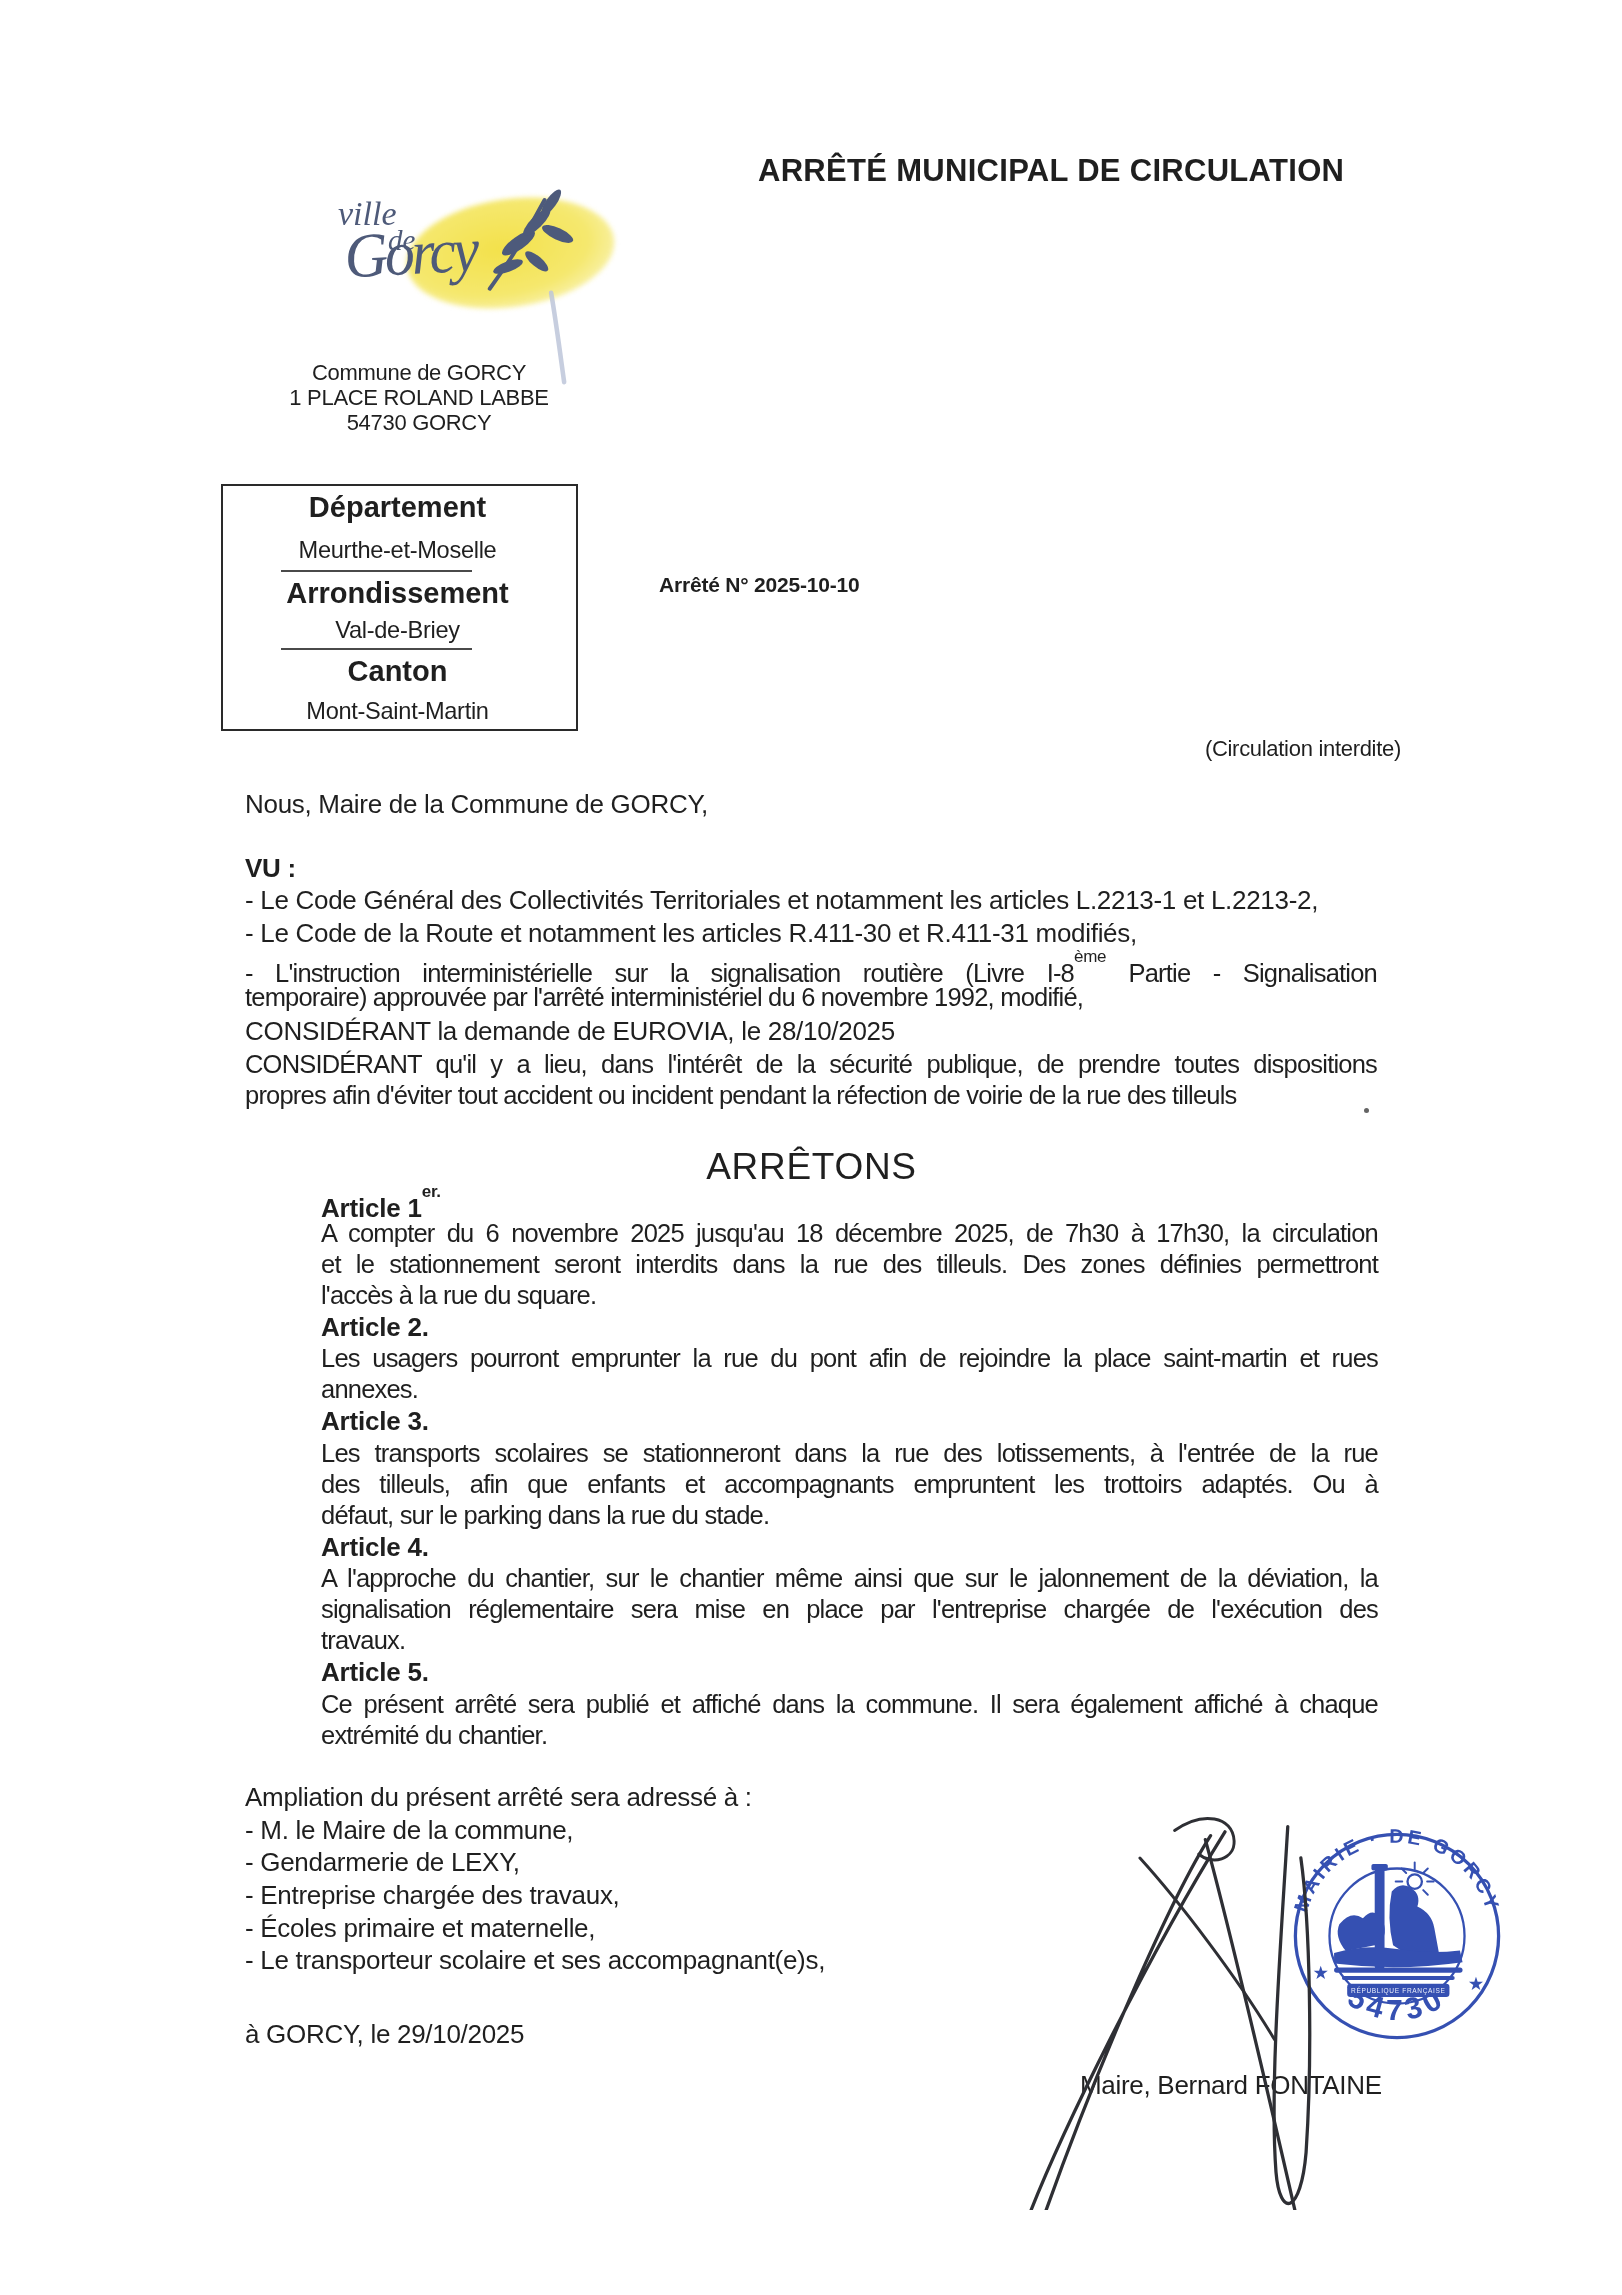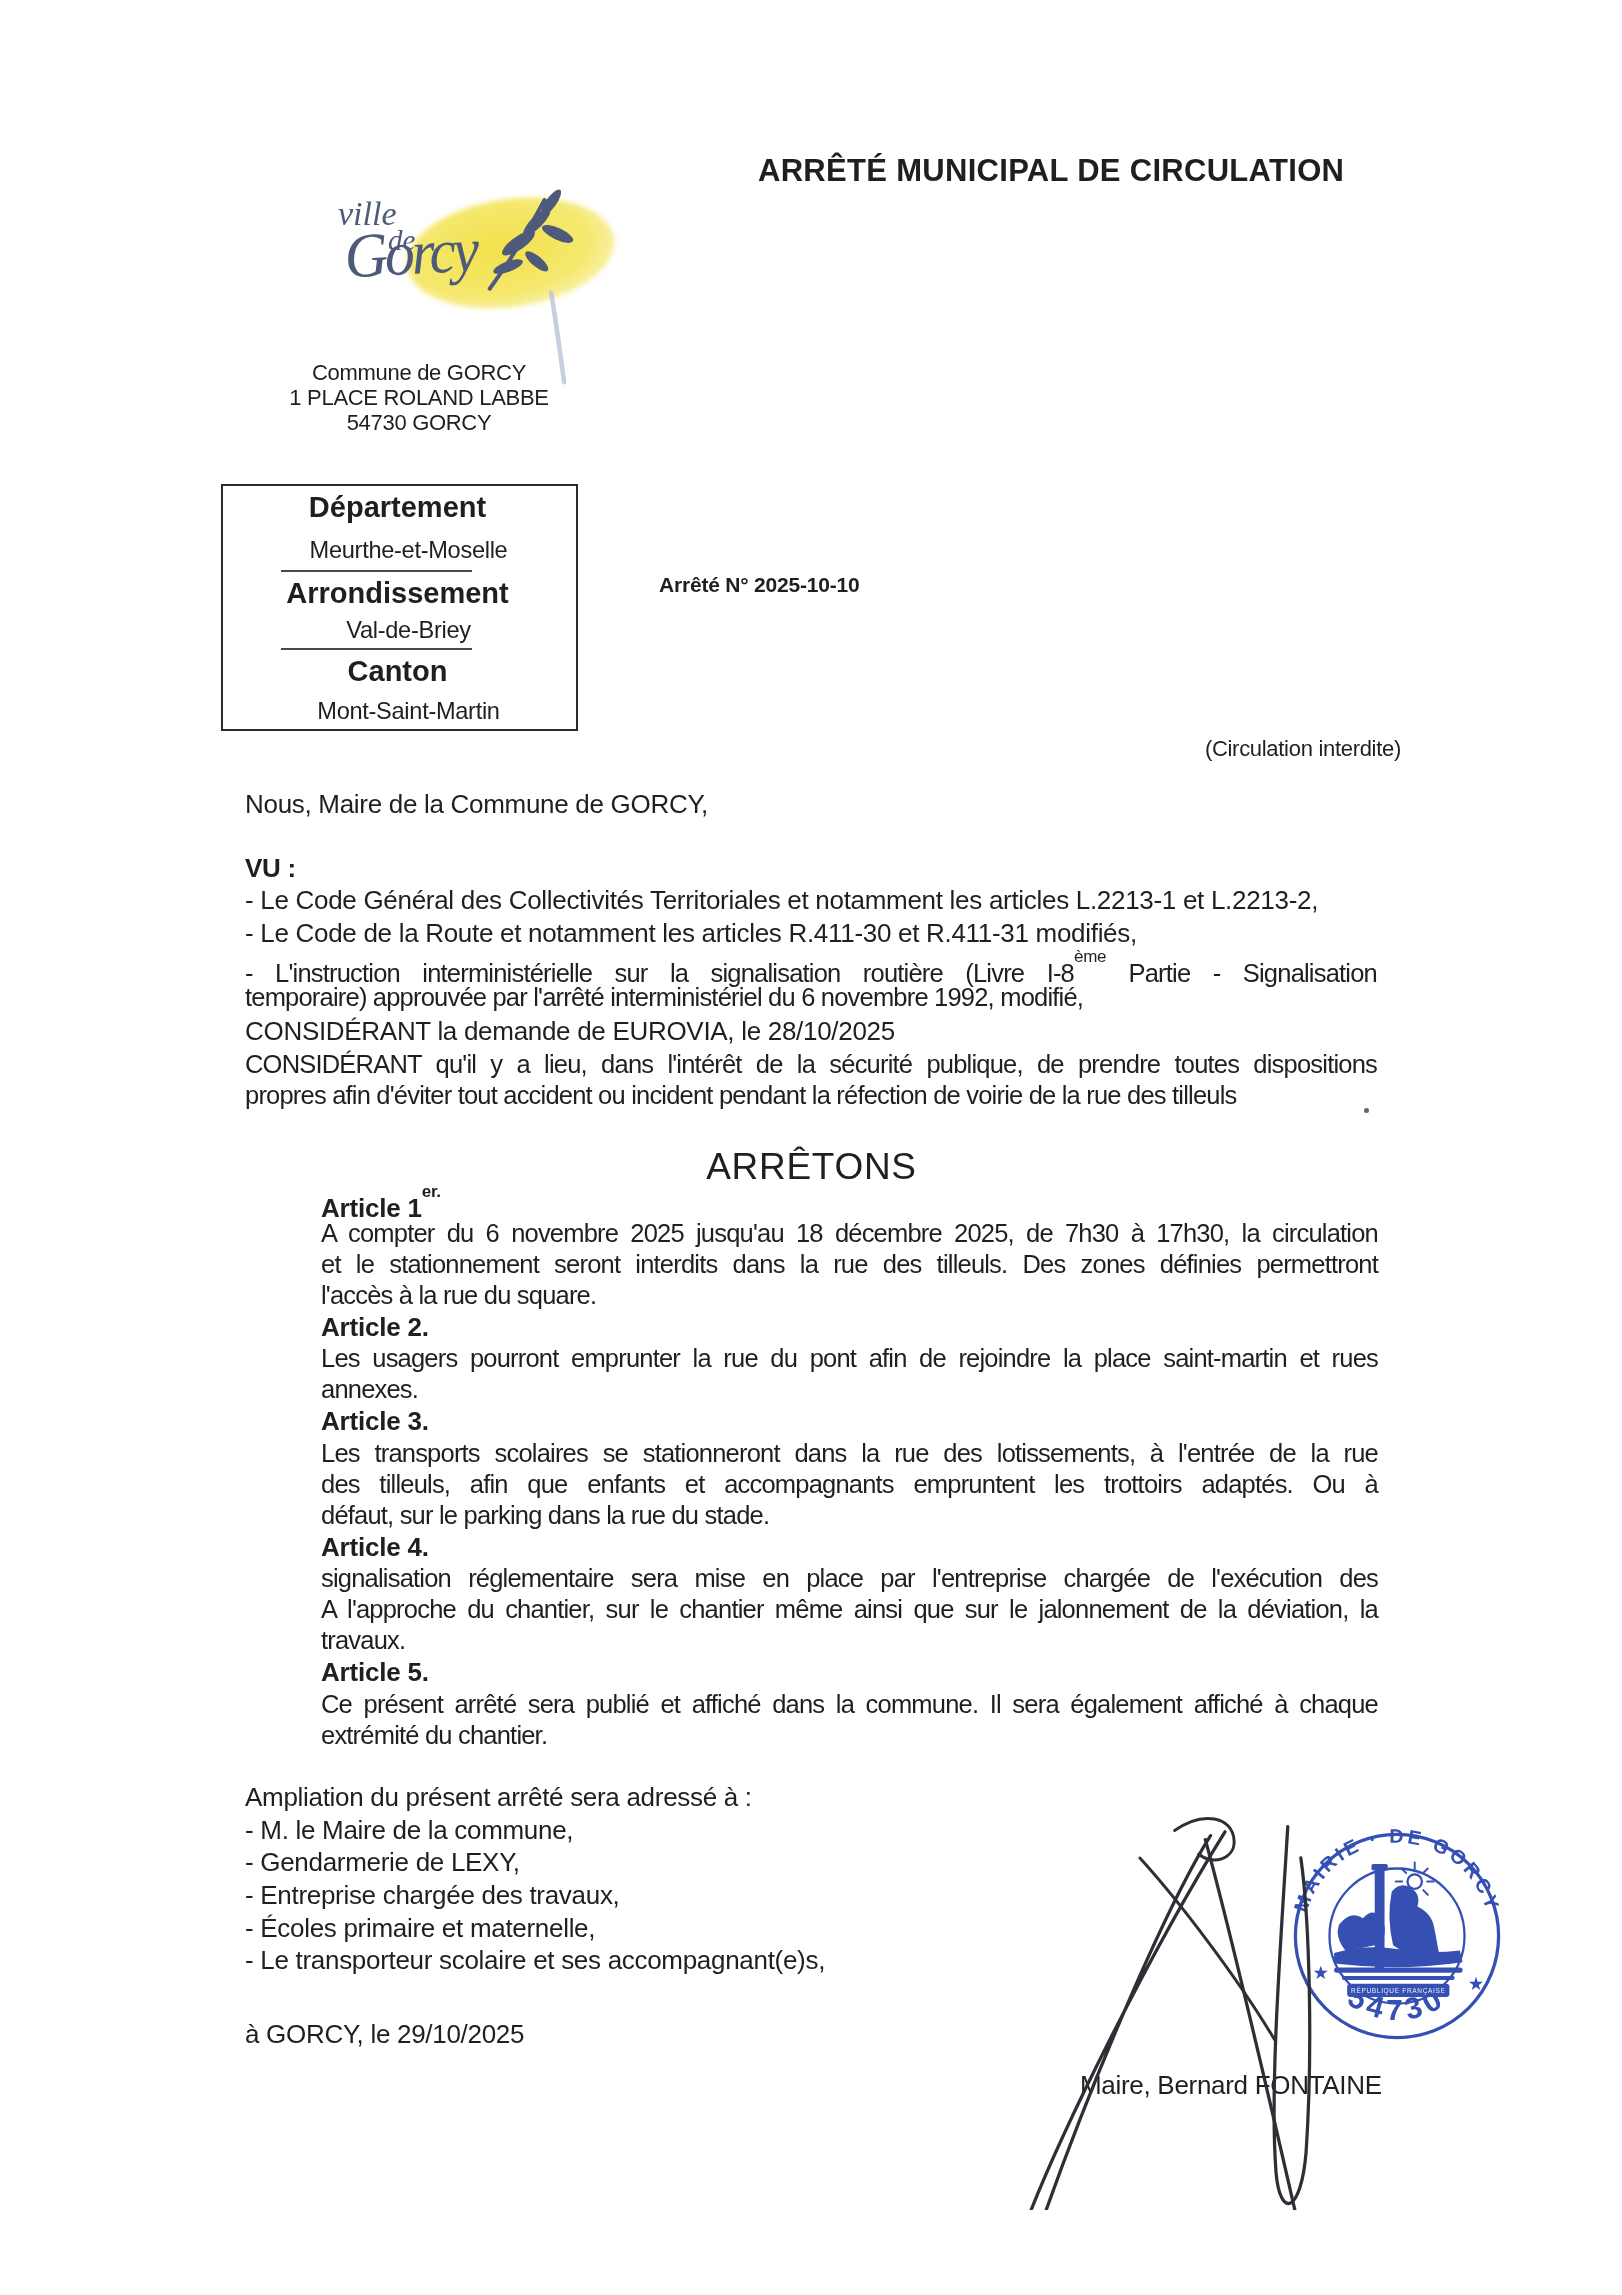--- a/index.html
+++ b/index.html
@@ -9,21 +9,21 @@
   .sline{white-space:nowrap;font-size:26px;letter-spacing:-0.3px;line-height:31px;}
   .bold{font-weight:bold;}
   .para{font-size:25.5px;letter-spacing:-0.8px;line-height:31px;}
   .para .ln{text-align:justify;text-align-last:justify;height:31px;overflow:visible;white-space:normal;}
   .para .ln-last{text-align-last:left;}
   .hdr{font-size:26px;font-weight:bold;letter-spacing:-0.2px;line-height:31px;white-space:nowrap;}
   sup.s{font-size:17px;position:relative;top:-9.8px;letter-spacing:-0.3px;}
   .doc-title{font-size:31px;font-weight:bold;letter-spacing:0.3px;white-space:nowrap;}
   .box{border:2px solid #2a2a2a;background:#fff;}
   .box-label{font-size:29px;font-weight:bold;text-align:center;width:100%;}
-  .box-val{font-size:23.6px;text-align:center;width:100%;letter-spacing:-0.3px;padding-left:11px;}
+  .box-val{font-size:23.6px;text-align:center;width:100%;letter-spacing:-0.3px;}
   .bline{height:2px;background:#4a4a4a;}
   .addr-line{font-size:22px;line-height:25px;text-align:center;letter-spacing:-0.3px;}
   .arretons{font-size:37px;letter-spacing:0.7px;text-align:center;width:100%;}
   .circ{font-size:22px;letter-spacing:-0.3px;white-space:nowrap;}
   .decnum{font-size:21px;font-weight:bold;white-space:nowrap;letter-spacing:-0.2px;}
   .logo-word{font-family:"Liberation Serif","DejaVu Serif",serif;font-style:italic;color:#4e5a79;}
   .dot{width:5.2px;height:5.2px;border-radius:50%;background:#3d3d3d;opacity:.8;}
 </style>
 </head>
 <body>
@@ -105,22 +105,22 @@
 
   <div class="abs hdr" style="left:321px;top:1406px;">Article 3.</div>
   <div class="abs para" style="left:321px;top:1438px;width:1057px;">
       <div class="ln">Les transports scolaires se stationneront dans la rue des lotissements, à l'entrée de la rue</div>
       <div class="ln">des tilleuls, afin que enfants et accompagnants empruntent les trottoirs adaptés. Ou à</div>
       <div class="ln ln-last">défaut, sur le parking dans la rue du stade.</div>
     </div>
 
   <div class="abs hdr" style="left:321px;top:1532px;">Article 4.</div>
   <div class="abs para" style="left:321px;top:1563px;width:1057px;">
+      <div class="ln">A l'approche du chantier, sur le chantier même ainsi que sur le jalonnement de la déviation, la</div>
       <div class="ln">signalisation réglementaire sera mise en place par l'entreprise chargée de l'exécution des</div>
-      <div class="ln">A l'approche du chantier, sur le chantier même ainsi que sur le jalonnement de la déviation, la</div>
       <div class="ln ln-last">travaux.</div>
     </div>
 
   <div class="abs hdr" style="left:321px;top:1657px;">Article 5.</div>
   <div class="abs para" style="left:321px;top:1689px;width:1057px;">
       <div class="ln">Ce présent arrêté sera publié et affiché dans la commune. Il sera également affiché à chaque</div>
       <div class="ln ln-last">extrémité du chantier.</div>
     </div>
 
   <div class="abs sline" style="left:245px;top:1782px;">Ampliation du présent arrêté sera adressé à :</div>

